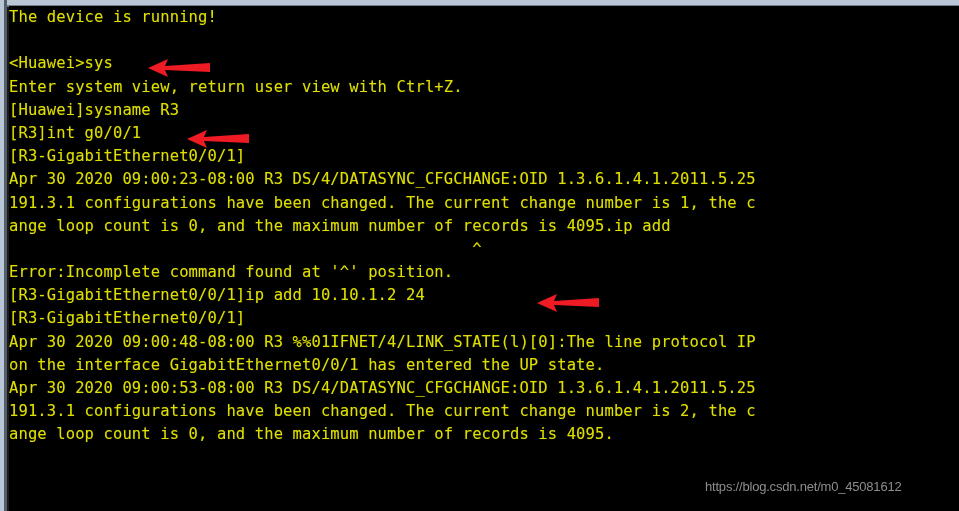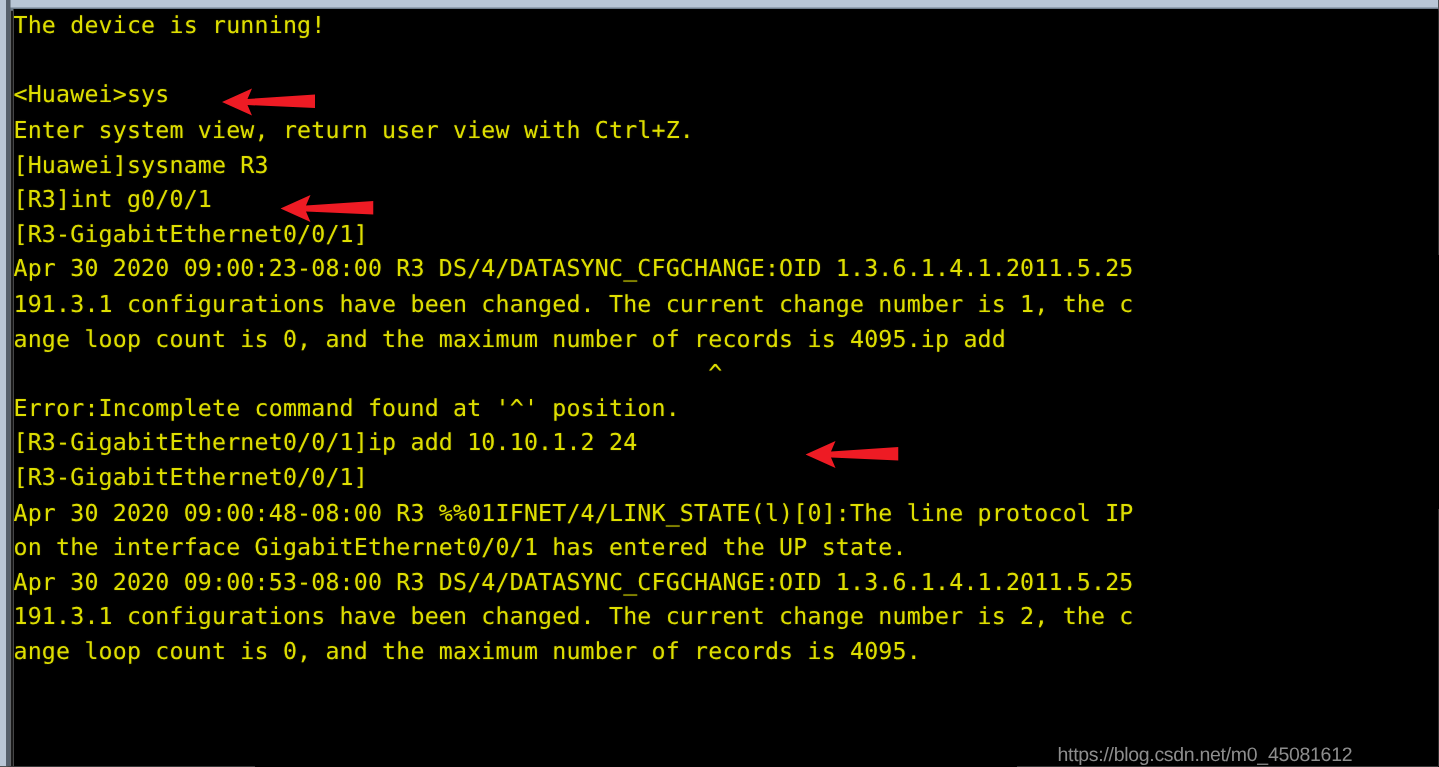--- a/index.html
+++ b/index.html
@@ -74,21 +74,20 @@
   }
   .arrow svg { display: block; }
 
   .watermark {
     position: absolute;
     color: #8d8d8d;
     font-family: "Liberation Sans", sans-serif;
     font-size: 13px;
     white-space: nowrap;
     letter-spacing: -0.2px;
-    margin-top: 16px;
   }
 </style>
 </head>
 <body>
 
 <div id="screen">
 
   <div class="frame-top"></div>
   <div class="frame-top-inner"></div>
   <div class="frame-left"></div>

